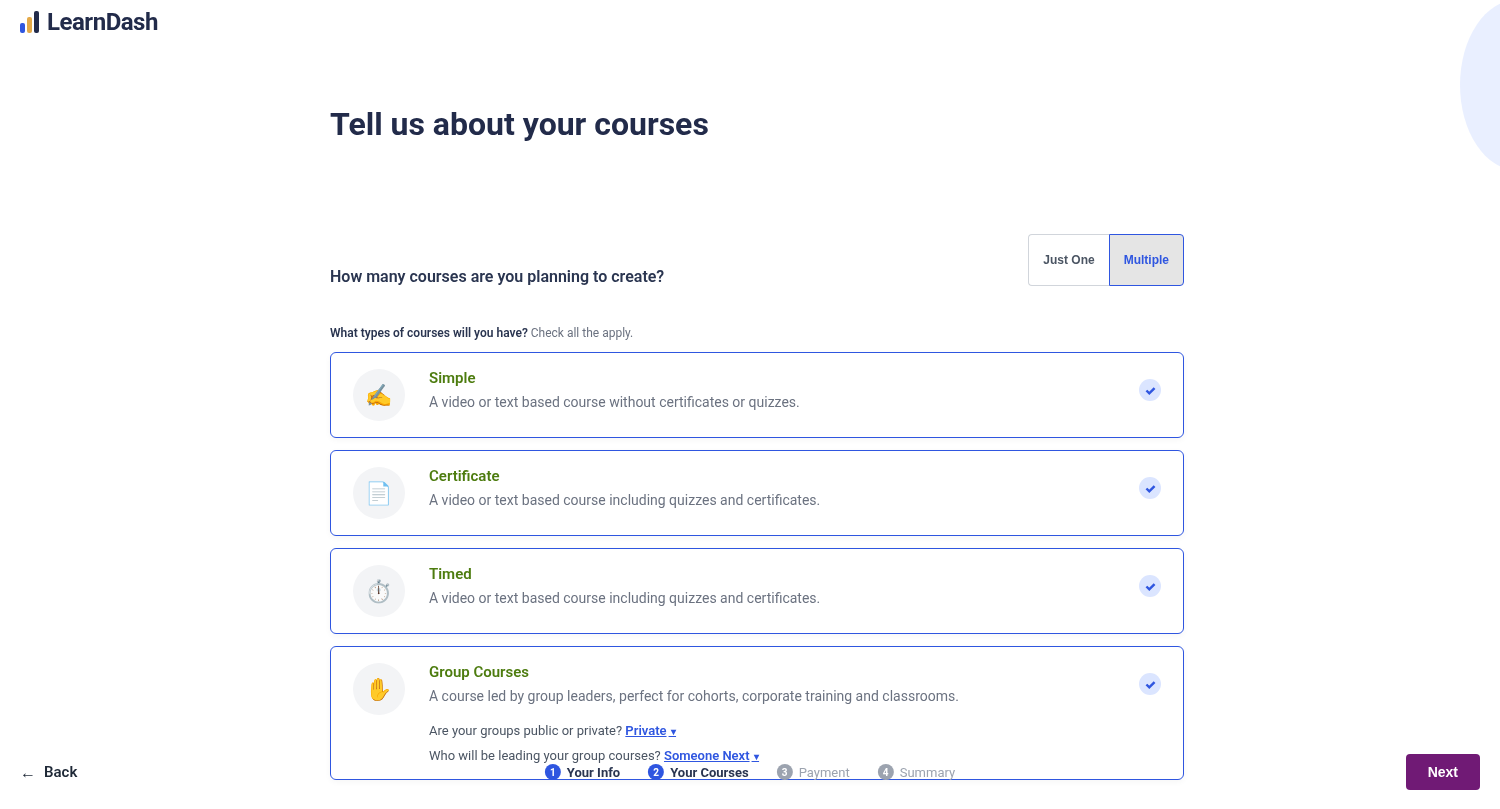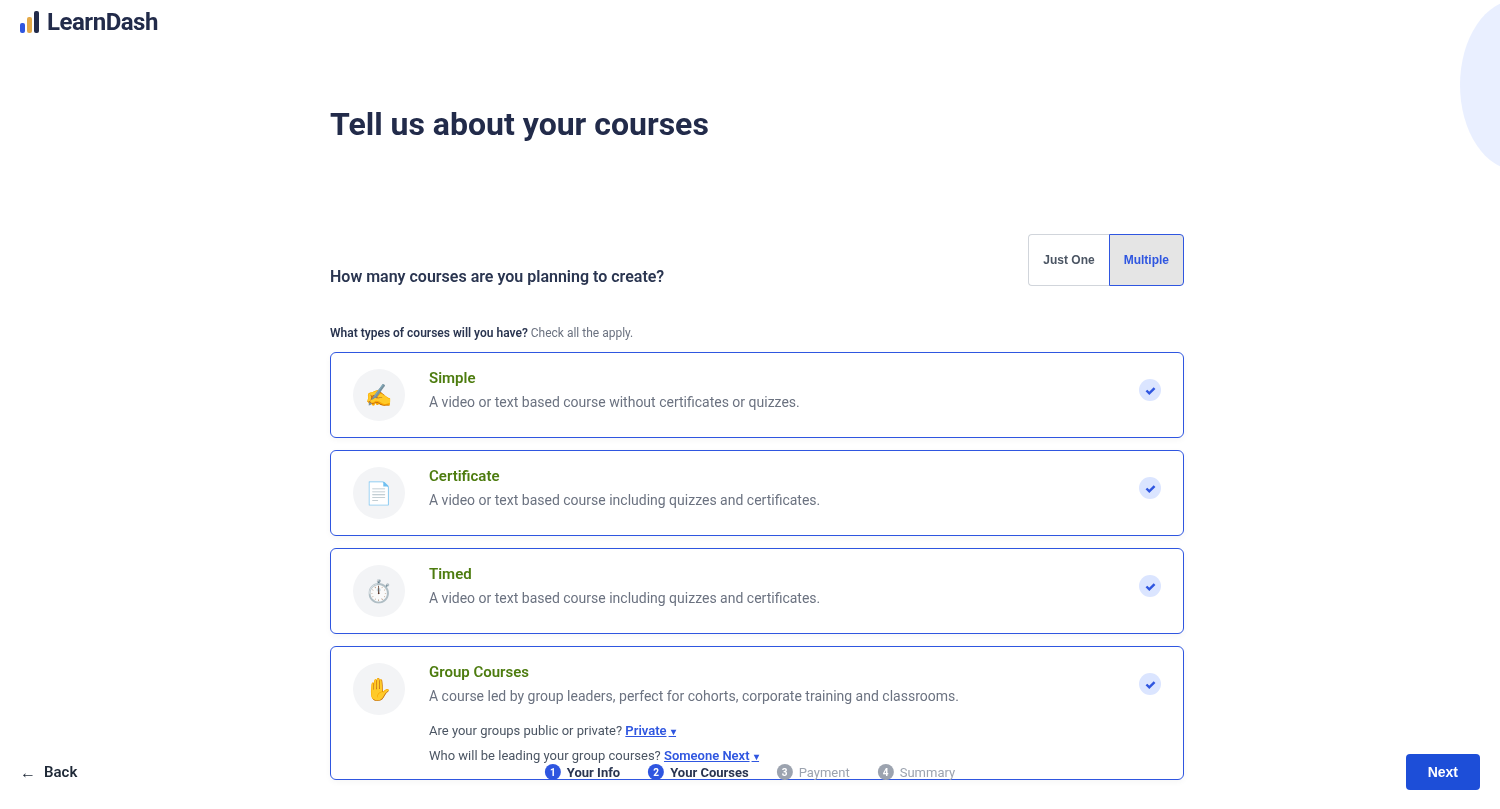--- a/index.html
+++ b/index.html
@@ -137,21 +137,21 @@
     width: 16px; height: 16px; border-radius: 50%;
     display: flex; align-items: center; justify-content: center;
     font-size: 10px; font-weight: 700;
   }
   .step.active .step-num { background: #2f56e0; color: #fff; }
   .step.active .step-label { color: #2a3550; font-weight: 700; text-align: center; }
   .step.inactive .step-num { background: #9ca3af; color: #fff; }
   .step.inactive .step-label { color: #9ca3af; }
   .next {
     margin-left: auto;
-    background: #1d4ed8;
+    background: #701a75;
     color: #fff;
     border: none;
     border-radius: 4px;
     padding: 10px 22px;
     font-size: 14px;
     font-weight: 600;
     cursor: pointer;
   }
   .blob {
     position: absolute;

